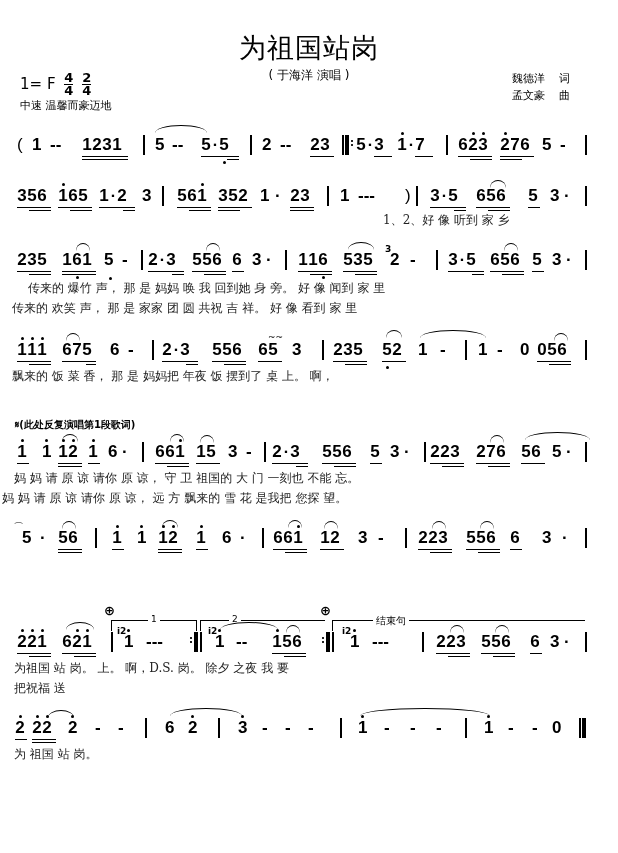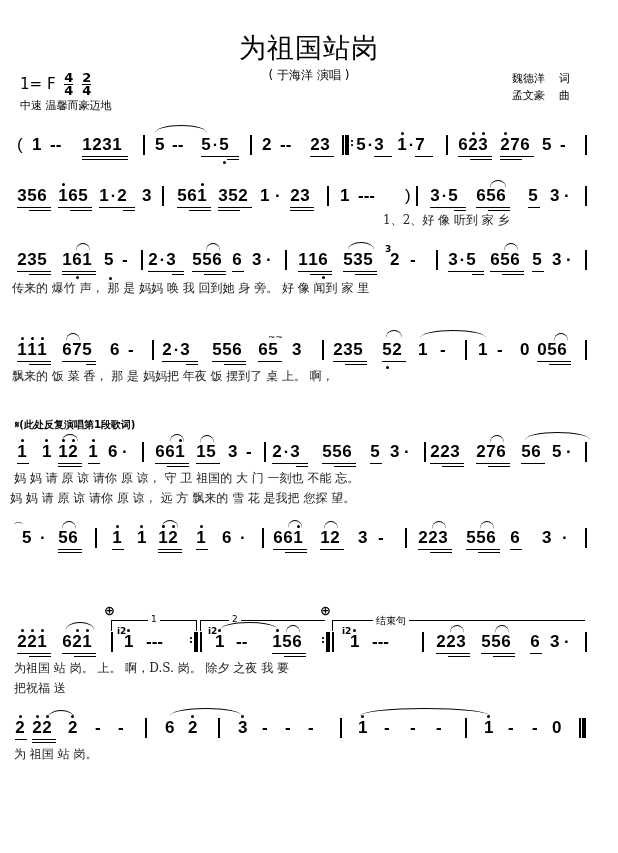--- a/index.html
+++ b/index.html
@@ -130,21 +130,22 @@
   <span class="tok" style="left:390px">2</span>
     <span class="tok" style="left:410px">-</span>
   <div class="bar" style="left:436px;top:0"></div>
   <div class="grp" style="left:448px;width:36px"><span class="n">3</span><span class="dot">·</span><span class="n">5</span><div class="u1"></div><div class="u2" style="left:24px;right:0"></div></div>
   <div class="grp" style="left:490px;width:34px"><span class="n">6</span><span class="n">5</span><span class="n">6</span><div class="u1"></div><div class="u2" style="left:12px;right:0"></div></div>
   <div class="slur" style="left:504px;top:-7px;width:14px"></div>
   <div class="grp" style="left:532px;width:12px"><span class="n">5</span><div class="u1"></div></div>
   <span class="tok" style="left:552px">3</span>
     <span class="tok" style="left:566px">·</span>
   <div class="bar" style="left:585px;top:0"></div>
-  <div class="lyr" style="left:12px;top:30px">传来的 爆竹 声， 那 是 妈妈 唤 我 回到她 身 旁。 好 像 闻到 家 里</div>
+  <div class="lyr" style="left:28px;top:30px">传来的 爆竹 声， 那 是 妈妈 唤 我 回到她 身 旁。 好 像 闻到 家 里</div>
+  <div class="lyr" style="left:12px;top:50px">传来的 欢笑 声， 那 是 家家 团 圆 共祝 吉 祥。 好 像 看到 家 里</div>
 </div>
 
 <div class="row" style="top:340px">
   <div class="grp" style="left:17px;width:34px"><span class="n hi">1</span><span class="n hi">1</span><span class="n hi">1</span><div class="u1"></div><div class="u2" style="left:12px;right:0"></div></div>
   <div class="grp" style="left:62px;width:34px"><span class="n">6</span><span class="n">7</span><span class="n">5</span><div class="u1"></div><div class="u2" style="left:24px;right:0"></div></div>
   <div class="slur" style="left:66px;top:-7px;width:14px"></div>
   <span class="tok" style="left:110px">6</span>
     <span class="tok" style="left:128px">-</span>
   <div class="bar" style="left:152px;top:0"></div>
   <div class="grp" style="left:162px;width:36px"><span class="n">2</span><span class="dot">·</span><span class="n">3</span><div class="u1"></div><div class="u2" style="left:24px;right:0"></div></div>
@@ -195,21 +196,21 @@
   <div class="bar" style="left:424px;top:0"></div>
   <div class="grp" style="left:430px;width:34px"><span class="n">2</span><span class="n">2</span><span class="n">3</span><div class="u1"></div><div class="u2" style="left:12px;right:0"></div></div>
   <div class="grp" style="left:476px;width:34px"><span class="n">2</span><span class="n">7</span><span class="n">6</span><div class="u1"></div><div class="u2" style="left:12px;right:0"></div></div>
   <div class="slur" style="left:490px;top:-7px;width:14px"></div>
   <div class="grp" style="left:521px;width:24px"><span class="n">5</span><span class="n">6</span><div class="u1"></div></div>
   <div class="slur" style="left:525px;top:-10px;width:65px"></div>
   <span class="tok" style="left:552px">5</span>
     <span class="tok" style="left:566px">·</span>
   <div class="bar" style="left:585px;top:0"></div>
   <div class="lyr" style="left:14px;top:28px">妈 妈 请 原 谅 请你 原 谅， 守 卫 祖国的 大 门 一刻也 不能 忘。</div>
-  <div class="lyr" style="left:10px;top:48px">妈 妈 请 原 谅 请你 原 谅， 远 方 飘来的 雪 花 是我把 您探 望。</div>
+  <div class="lyr" style="left:2px;top:48px">妈 妈 请 原 谅 请你 原 谅， 远 方 飘来的 雪 花 是我把 您探 望。</div>
 </div>
 
 <div class="row" style="top:528px">
   <span class="small" style="position:absolute;left:15px;top:-6px">⁀</span>
   <span class="tok" style="left:22px">5</span>
     <span class="tok" style="left:40px">·</span>
   <div class="grp" style="left:58px;width:24px"><span class="n">5</span><span class="n">6</span><div class="u1"></div><div class="u2" style="left:0;right:0"></div></div>
   <div class="slur" style="left:62px;top:-7px;width:14px"></div>
   <div class="bar" style="left:95px;top:0"></div>
   <div class="grp" style="left:112px;width:12px"><span class="n hi">1</span><div class="u1"></div></div>

